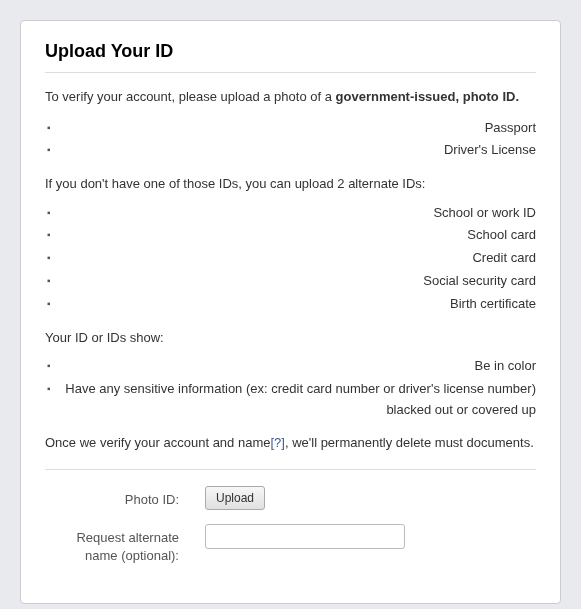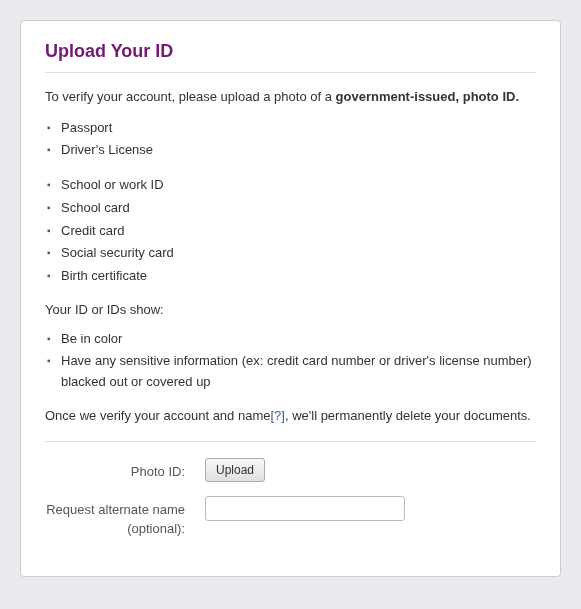--- a/index.html
+++ b/index.html
@@ -24,21 +24,21 @@
       background: #fff;
       border: 1px solid #ccc;
       border-radius: 4px;
       width: 541px;
       padding: 20px 24px 24px 24px;
     }
 
     .card-title {
       font-size: 18px;
       font-weight: bold;
-      color: #701a75;
+      color: #000000;
       margin-bottom: 14px;
       padding-bottom: 10px;
       border-bottom: 1px solid #ddd;
     }
 
     .intro-text {
       margin-bottom: 10px;
       line-height: 1.5;
     }
 
@@ -50,20 +50,21 @@
     ul.id-list {
       list-style: none;
       margin: 0 0 12px 0;
       padding: 0;
     }
 
     ul.id-list li {
       padding: 1px 0 1px 16px;
       position: relative;
       line-height: 1.6;
+      text-align: right;
     }
 
     ul.id-list li::before {
       content: '▪';
       position: absolute;
       left: 2px;
       color: #555;
       font-size: 10px;
       top: 3px;
     }
@@ -96,21 +97,21 @@
     .form-row {
       display: flex;
       align-items: flex-start;
       margin-bottom: 14px;
     }
 
     .form-label {
       text-align: right;
       width: 160px;
       flex-shrink: 0;
-      padding-right: 20px;
+      padding-right: 26px;
       padding-top: 5px;
       color: #555;
       line-height: 1.4;
     }
 
     .form-control {
       flex: 1;
     }
 
     .upload-btn {
@@ -144,38 +145,39 @@
   <p class="intro-text">
     <span>To verify your account, please upload a photo of a</span>
     <strong>government-issued, photo ID.</strong>
   </p>
 
   <ul class="id-list">
     <li><span>Passport</span></li>
     <li><span>Driver's License</span></li>
   </ul>
 
+  <p class="alternate-text">If you don't have one of those IDs, you can upload 2 alternate IDs:</p>
 
   <ul class="id-list">
     <li><span>School or work ID</span></li>
     <li><span>School card</span></li>
     <li><span>Credit card</span></li>
     <li><span>Social security card</span></li>
     <li><span>Birth certificate</span></li>
   </ul>
 
   <p class="requirements-text">Your ID or IDs show:</p>
 
   <ul class="id-list">
     <li><span>Be in color</span></li>
     <li><span>Have any sensitive information (ex: credit card number or driver's license number) blacked out or covered up</span></li>
   </ul>
 
   <p class="once-text">
-    <span>Once we verify your account and name</span><a href="#"><span>[?]</span></a><span>, we'll permanently delete your documents.</span>
+    <span>Once we verify your account and name</span><a href="#"><span>[?]</span></a><span>, we'll permanently delete must documents.</span>
   </p>
 
   <div class="form-section">
     <div class="form-row">
       <div class="form-label">Photo ID:</div>
       <div class="form-control">
         <button class="upload-btn">Upload</button>
       </div>
     </div>
 

